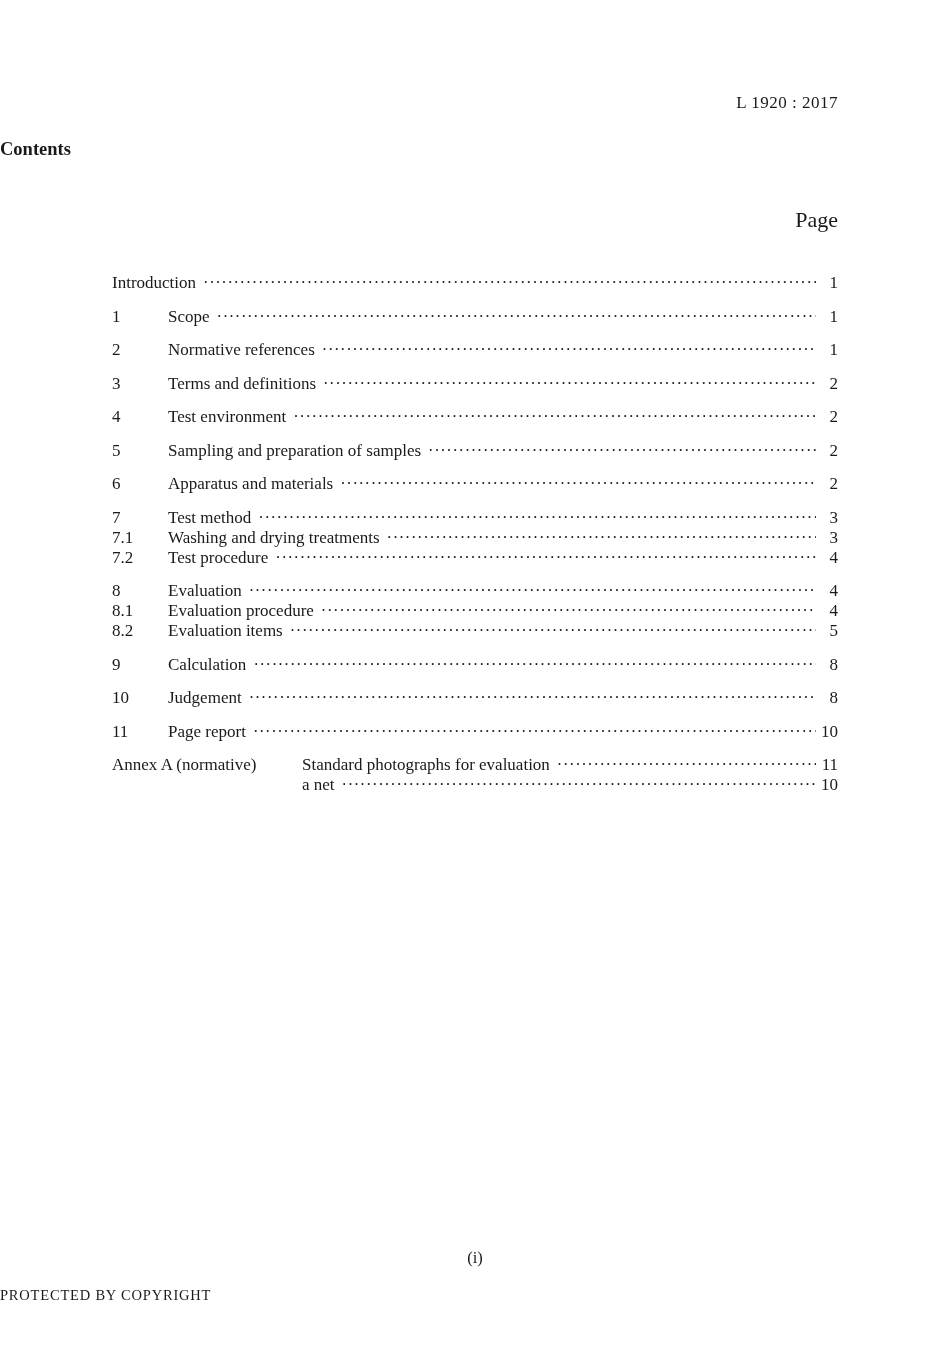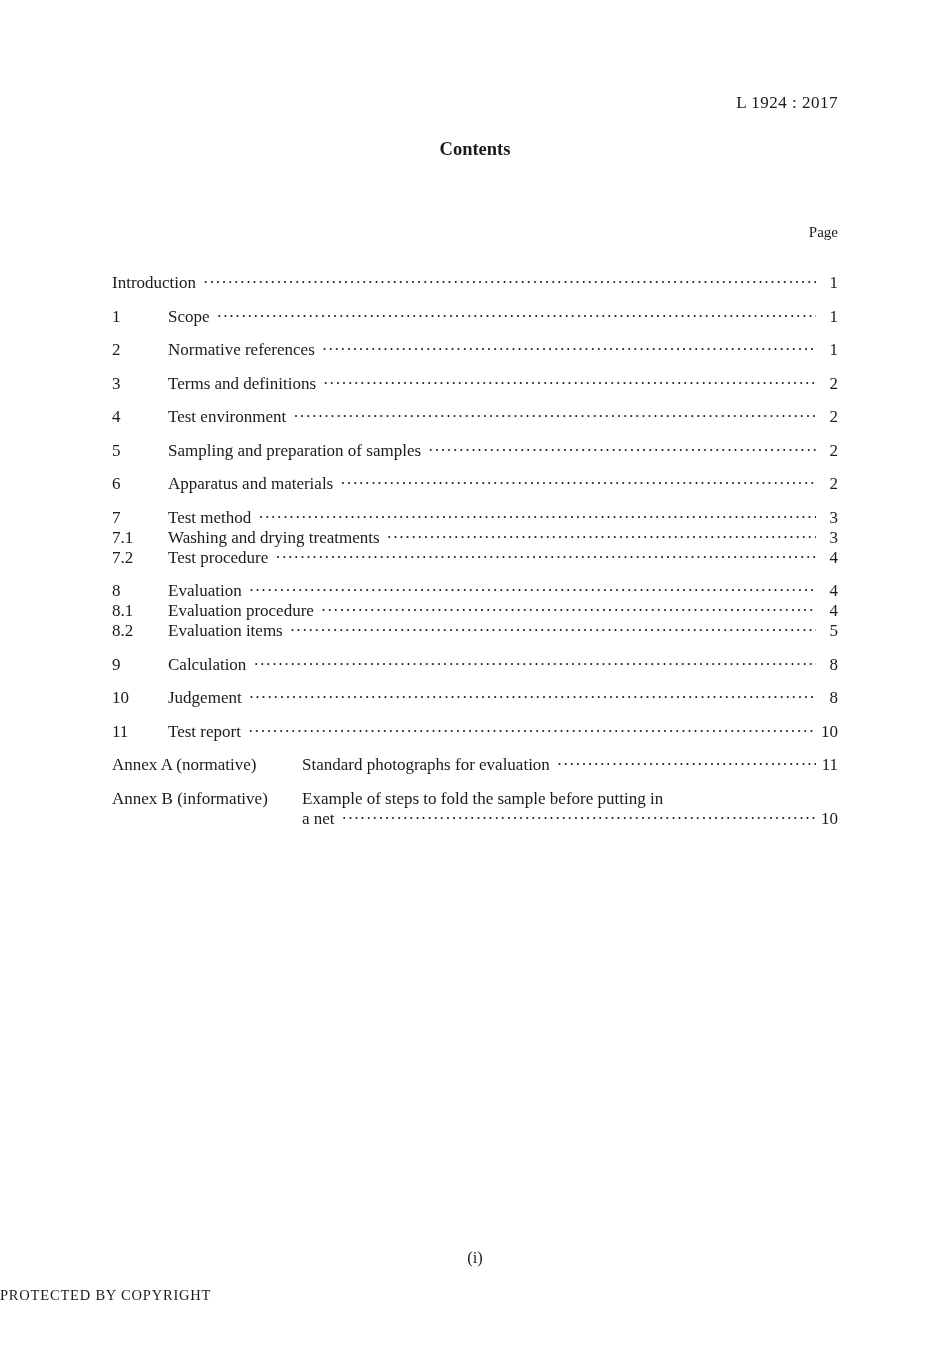--- a/index.html
+++ b/index.html
@@ -14,26 +14,25 @@
     position: absolute; inset: 0;
     background: #ffffff;
     overflow: hidden;
   }
   .std-ref {
     position: absolute; top: 93px; right: 112px;
     font-size: 17px; letter-spacing: 0.5px;
   }
   .doc-title {
     position: absolute; top: 139px; left: 0; right: 0;
-    text-align: center;
     font-size: 18.5px; font-weight: bold;
   }
   .page-label {
-    position: absolute; top: 224px; right: 112px;
-    font-size: 15px;
+    position: absolute; top: 207px; right: 112px;
+    font-size: 22px;
   }
   .toc {
     position: absolute; top: 273px; left: 112px; right: 112px;
   }
   .row {
     display: flex; align-items: flex-start;
     height: 20px; line-height: 20px;
     font-size: 17px;
     white-space: nowrap;
   }
@@ -64,21 +63,21 @@
   .footer-copy {
     position: absolute; top: 1287px; left: 0; right: 0;
     font-size: 14.5px; letter-spacing: 0.8px;
   }
 </style>
 </head>
 <body>
 
 <div class="page">
 
-  <div class="std-ref">L 1924 : 2017</div>
+  <div class="std-ref">L 1920 : 2017</div>
 
   <div class="doc-title">Contents</div>
 
   <div class="page-label">Page</div>
 
   <div class="toc">
 
     <div class="row">
       <span class="label">Introduction</span>
       <span class="dots"></span>
@@ -178,36 +177,32 @@
 
     <div class="row gap-lg">
       <span class="num">10</span>
       <span class="label">Judgement</span>
       <span class="dots"></span>
       <span class="pg">8</span>
     </div>
 
     <div class="row gap-lg">
       <span class="num">11</span>
-      <span class="label">Test report</span>
+      <span class="label">Page report</span>
       <span class="dots"></span>
       <span class="pg">10</span>
     </div>
 
     <div class="row gap-lg">
       <span class="annex-name">Annex A (normative)</span>
       <span class="label">Standard photographs for evaluation</span>
       <span class="dots"></span>
       <span class="pg">11</span>
     </div>
 
-    <div class="row gap-lg">
-      <span class="annex-name">Annex B (informative)</span>
-      <span class="label">Example of steps to fold the sample before putting in</span>
-    </div>
 
     <div class="row gap-sm">
       <span class="annex-indent"></span>
       <span class="label">a net</span>
       <span class="dots"></span>
       <span class="pg">10</span>
     </div>
 
   </div>
 

